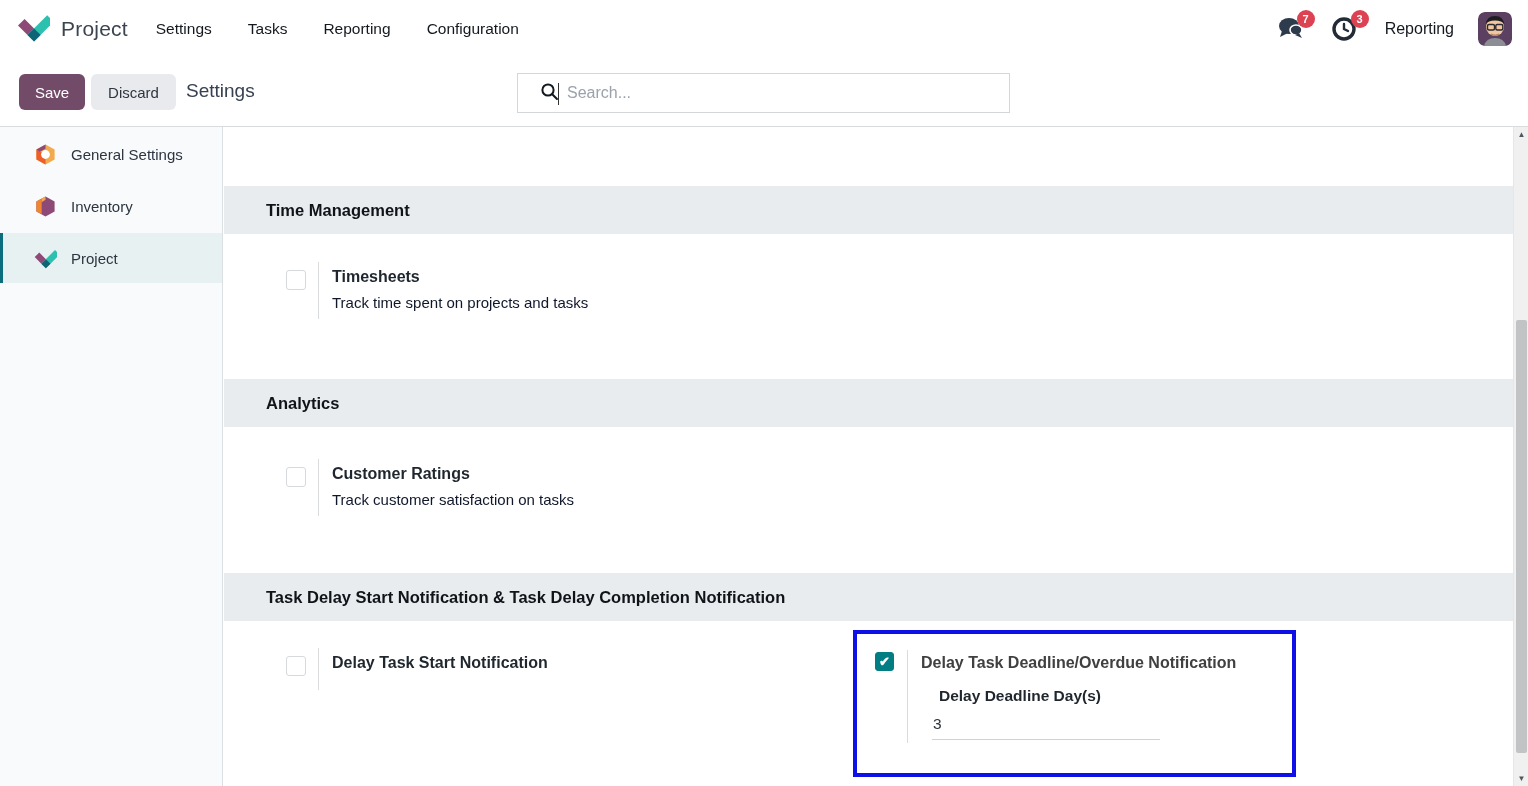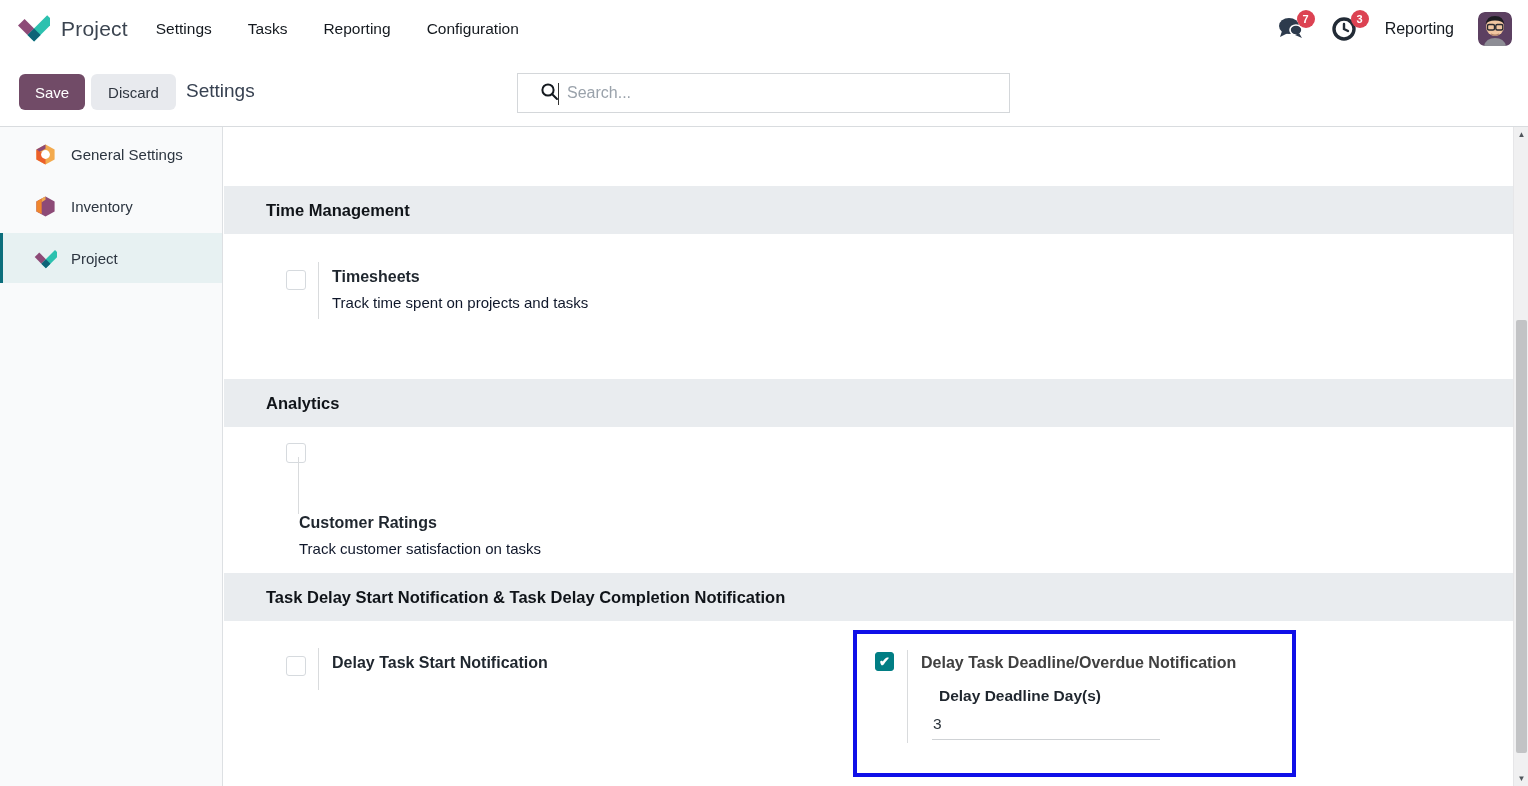--- a/index.html
+++ b/index.html
@@ -181,21 +181,21 @@
     <span class="vdiv" style="height:57px; margin-top:-6px;"></span>
     <span class="setting-text">
       <div class="setting-label">Timesheets</div>
       <div class="setting-desc">Track time spent on projects and tasks</div>
     </span>
   </div>
 
   <div class="band" style="top:252px;">
     <span class="band-title">Analytics</span>
   </div>
-  <div class="setting-row" style="left:62px; top:314px;flex-direction:column;">
+  <div class="setting-row" style="left:62px; top:338px;">
     <span class="cbx" style="margin-top:2px;"></span>
     <span class="vdiv" style="height:57px; margin-top:-6px;"></span>
     <span class="setting-text">
       <div class="setting-label">Customer Ratings</div>
       <div class="setting-desc">Track customer satisfaction on tasks</div>
     </span>
   </div>
 
   <div class="band" style="top:446px;">
     <span class="band-title">Task Delay Start Notification &amp; Task Delay Completion Notification</span>

